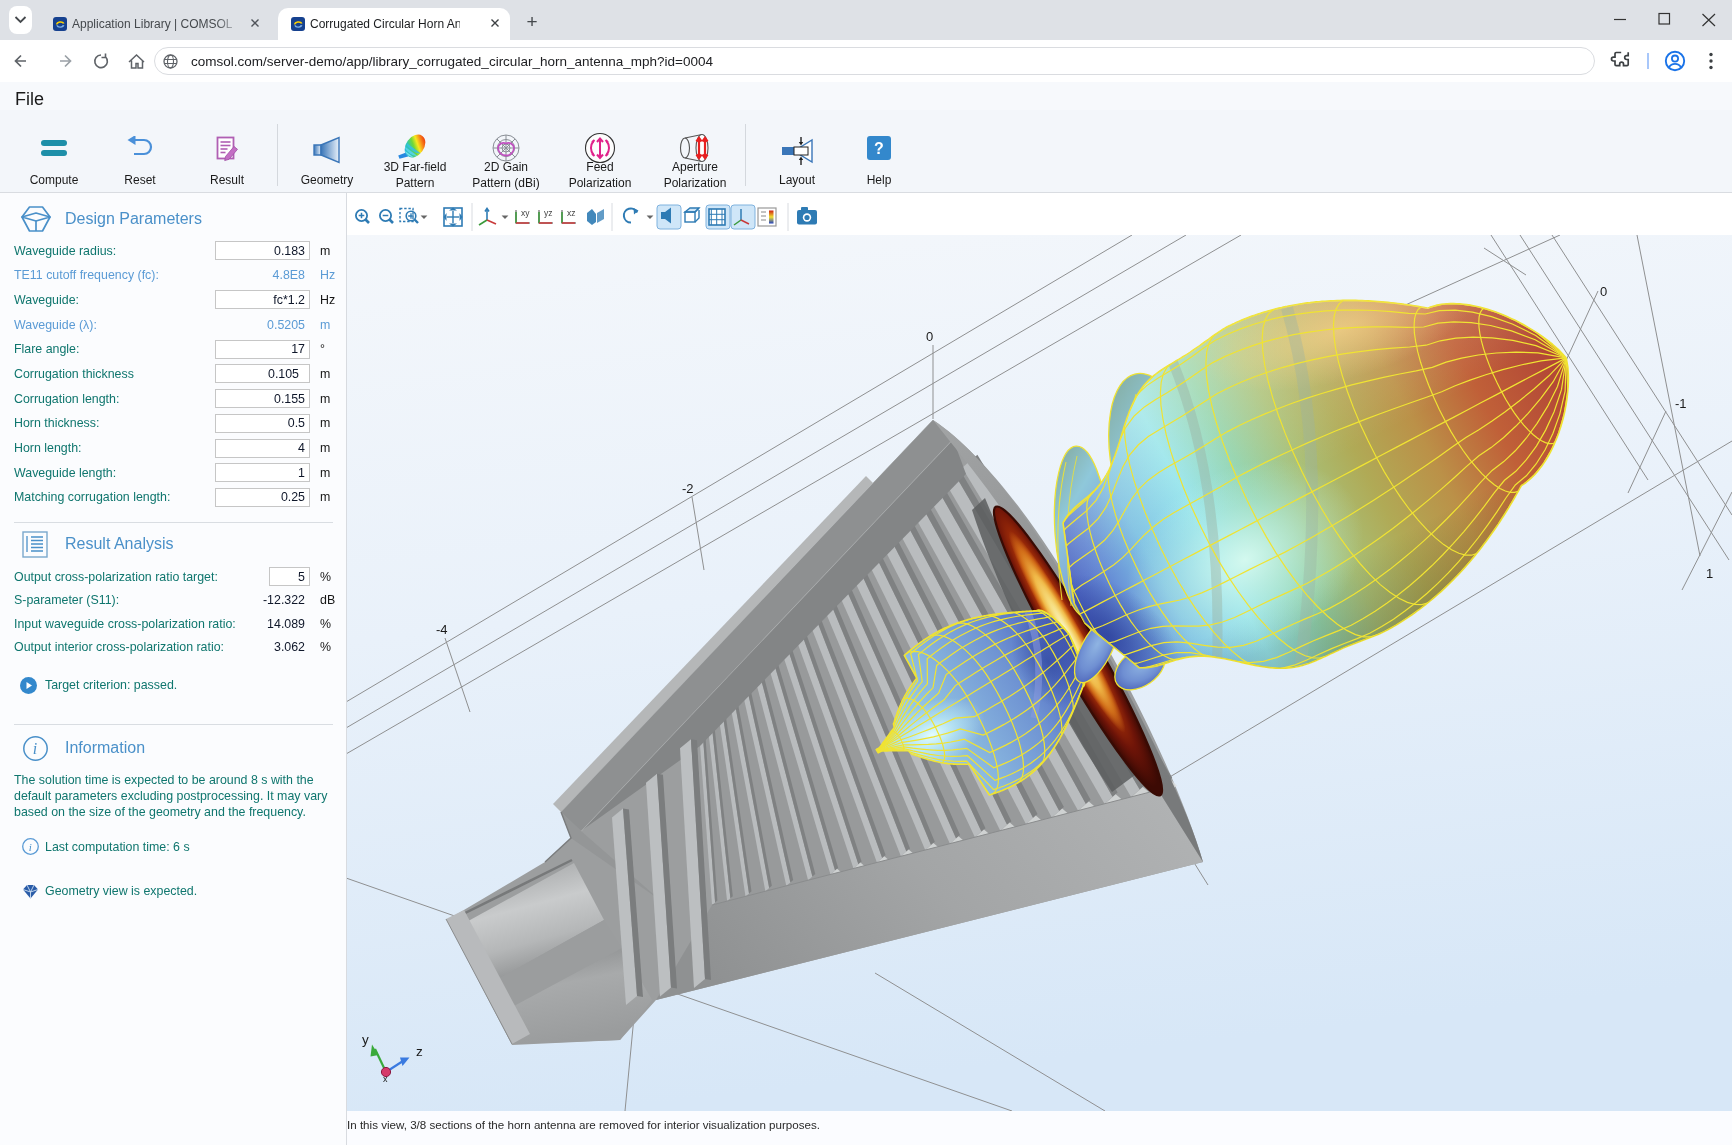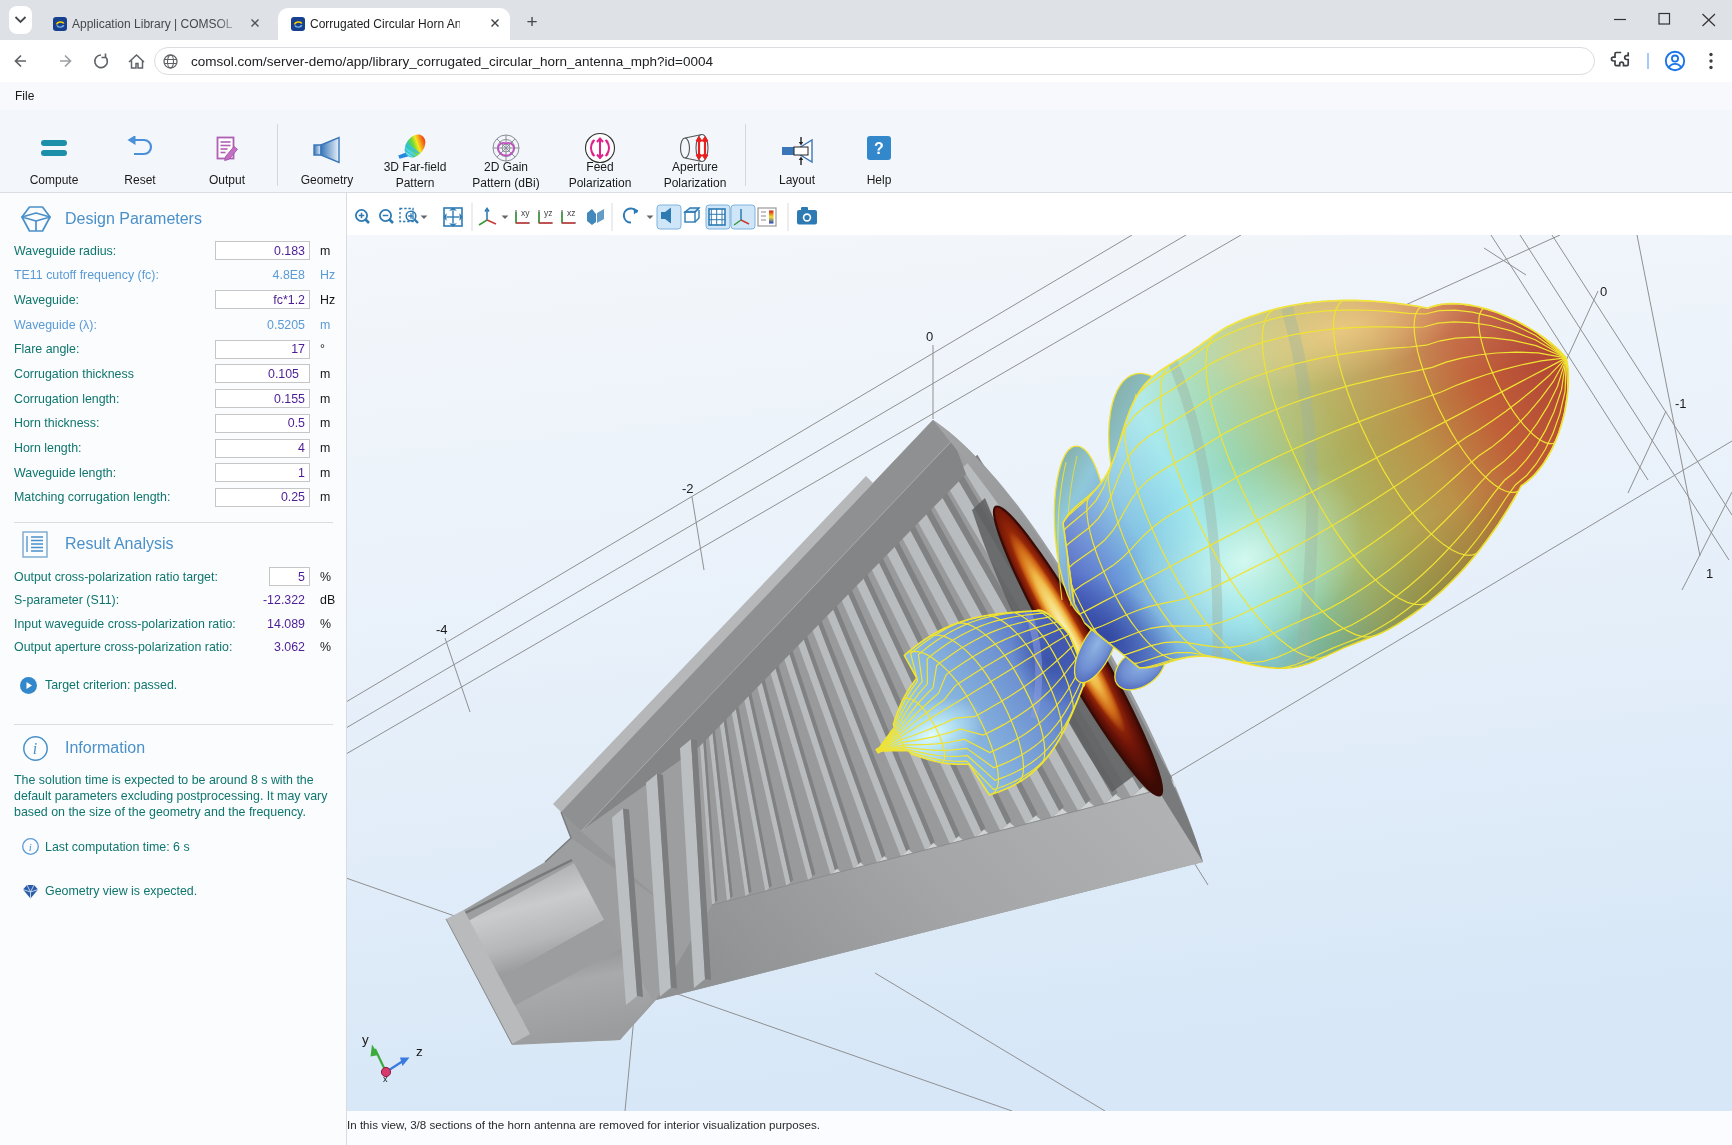--- a/index.html
+++ b/index.html
@@ -12,32 +12,32 @@
 #tab2 .tabtitle{width:150px}
 .fade1{position:absolute;right:24px;top:0;width:30px;height:32px;background:linear-gradient(90deg,rgba(222,225,230,0),#dee1e6 85%)}
 .fade2{position:absolute;right:24px;top:0;width:30px;height:32px;background:linear-gradient(90deg,rgba(255,255,255,0),#fff 85%)}
 .tclose{position:absolute;right:8px;top:9px;width:14px;height:14px;color:#50545a;font-size:14px;line-height:14px;text-align:center}
 #newtab{position:absolute;left:519px;top:9px;width:26px;height:26px;color:#45494d;font-size:19px;line-height:25px;text-align:center;font-weight:400}
 #winctl{position:absolute;right:0;top:0;width:140px;height:40px}
 #addrrow{position:absolute;left:0;top:40px;width:1732px;height:42px;background:#fff}
 #pill{position:absolute;left:154px;top:47px;width:1441px;height:28px;border:1px solid #dadce0;border-radius:14px;background:#fff}
 #url{position:absolute;left:191px;top:54px;font-size:13.5px;color:#202124;letter-spacing:0px}
 #filerow{position:absolute;left:0;top:82px;width:1732px;height:28px;background:#f7f9fc}
-#filetxt{position:absolute;left:15px;top:89px;font-size:12px;color:#1a1a1a}
+#filetxt{position:absolute;left:15px;top:89px;font-size:18px;color:#1a1a1a}
 #ribbon{position:absolute;left:0;top:110px;width:1732px;height:83px;background:#f3f6fa;border-bottom:1px solid #d9dce1}
 .rbtn{position:absolute;top:110px;height:83px;text-align:center}
 .rlbl{position:absolute;width:200px;left:50%;transform:translateX(-50%);top:63px;font-size:12px;color:#1a1a1a;line-height:15.5px}
 .rlbl2{top:50px}
 .ricon{position:absolute;left:50%;transform:translateX(-50%);top:26px}
 .rsep{position:absolute;top:124px;width:1px;height:62px;background:#d4d8dd}
 #sidebar{position:absolute;left:0;top:193px;width:347px;height:952px;background:#fbfcfe;border-right:1px solid #d8dbe0}
 .shead{position:absolute;font-size:16px;color:#4a90c9}
 .slbl{position:absolute;left:14px;font-size:12.4px;color:#0f766e;white-space:nowrap}
 .sbox{position:absolute;left:215px;width:95px;height:19px;background:#fff;border:1px solid #c6c6c6}
-.sval{position:absolute;width:90px;text-align:right;font-size:12.4px;color:#4c1d95}
+.sval{position:absolute;width:90px;text-align:right;font-size:12.4px;color:#0f172a}
 .sunit{position:absolute;left:320px;font-size:12.4px;color:#161616}
 .blue{color:#5b9bd5}
 .ssep{position:absolute;left:14px;width:319px;height:1px;background:#d9dde2}
 #gtoolbar{position:absolute;left:347px;top:193px;width:1385px;height:42px;background:#fff}
 #canvas{position:absolute;left:347px;top:235px;width:1385px;height:876px}
 #caption{position:absolute;left:347px;top:1111px;width:1385px;height:34px;background:#fbfcff}
 </style></head><body>
 
 <div id="tabbar"></div>
 <div id="chevbox"></div>
@@ -126,21 +126,21 @@
   <svg class="ricon" width="26" height="26" viewBox="0 0 26 26">
       <rect x="3.5" y="1.5" width="16" height="21" fill="#fff" stroke="#b05fb3" stroke-width="1.8"></rect>
       <g stroke="#b05fb3" stroke-width="1.6">
         <path d="M6.5 6 h10"></path>
         <path d="M6.5 9.5 h10"></path>
         <path d="M6.5 13 h7"></path>
         <path d="M6.5 16.5 h5"></path>
       </g>
       <path d="M11.5 20.5 l8.5-10 3.5 2.8 -8.5 10 -4.3 1.3 Z" fill="#c36fc4" stroke="#a04fa4" stroke-width="0.8"></path>
     </svg>
-  <div class="rlbl">Output</div>
+  <div class="rlbl">Result</div>
 </div>
 <div class="rsep" style="left:277px"></div>
 <div class="rbtn" style="left:287px;width:80px">
   <svg class="ricon" width="30" height="28" viewBox="0 0 30 28">
       <defs>
         <linearGradient id="geoG" x1="0" y1="0" x2="1" y2="0">
           <stop offset="0" stop-color="#3a76b8"></stop>
           <stop offset="1" stop-color="#e8f1fa"></stop>
         </linearGradient>
       </defs>
@@ -295,21 +295,21 @@
 <div class="slbl" style="top:570px">Output cross-polarization ratio target:</div>
 <div class="sbox" style="left:269px;top:567px;width:41px"></div>
 <div class="sval" style="left:215px;top:570px">5</div>
 <div class="sunit" style="top:570px">%</div>
 <div class="slbl" style="top:593px">S-parameter (S11):</div>
 <div class="sval" style="left:215px;top:593px">-12.322</div>
 <div class="sunit" style="top:593px">dB</div>
 <div class="slbl" style="top:617px">Input waveguide cross-polarization ratio:</div>
 <div class="sval" style="left:215px;top:617px">14.089</div>
 <div class="sunit" style="top:617px">%</div>
-<div class="slbl" style="top:640px">Output aperture cross-polarization ratio:</div>
+<div class="slbl" style="top:640px">Output interior cross-polarization ratio:</div>
 <div class="sval" style="left:215px;top:640px">3.062</div>
 <div class="sunit" style="top:640px">%</div>
 <svg class="abs" style="left:20px;top:677px" width="17" height="17">
     <circle cx="8.5" cy="8.5" r="8.5" fill="#3388cc"></circle>
     <path d="M6.5 5 L12 8.5 L6.5 12 Z" fill="#fff"></path>
   </svg>
 <div class="slbl" style="left:45px;top:678px">Target criterion: passed.</div>
 <div class="ssep" style="top:724px"></div>
 <svg class="abs" style="left:23px;top:736px" width="25" height="25">
     <circle cx="12.5" cy="12.5" r="11.7" fill="none" stroke="#4a90c9" stroke-width="1.5"></circle>

